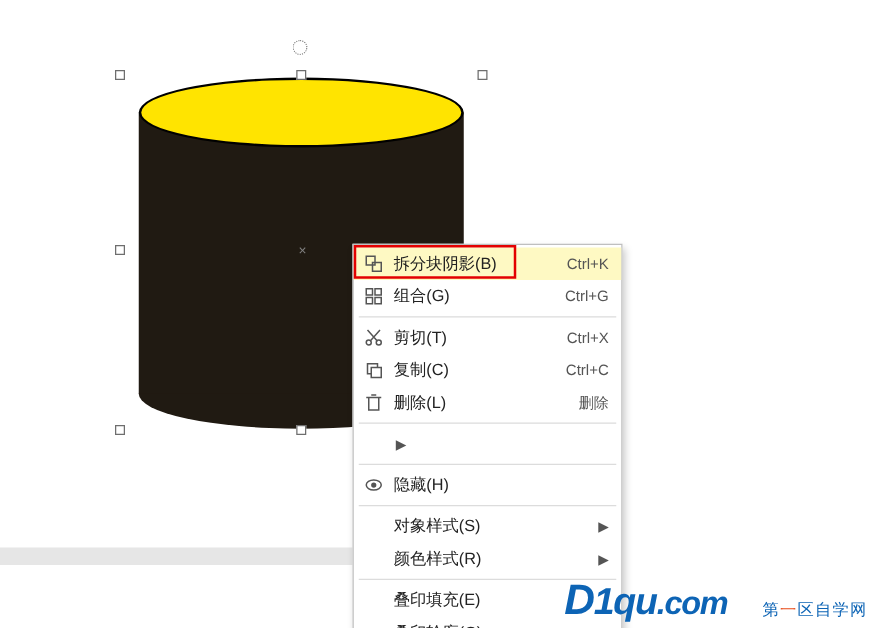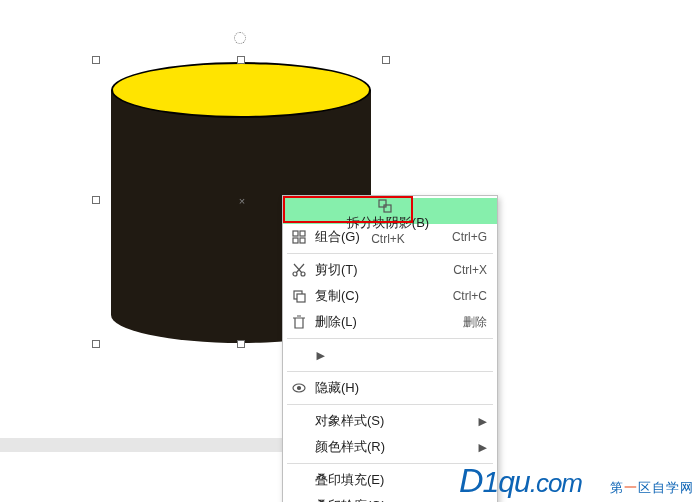--- a/index.html
+++ b/index.html
@@ -13,30 +13,30 @@
   .cyl-top { position: absolute; left: 0; top: 0; width: 260px; height: 56px; background: #ffe400; border: 2px solid #000; border-radius: 50% / 50%; }
 
   .handle { position: absolute; width: 8px; height: 8px; background: #fff; border: 1px solid #6e6e6e; }
   .rot-indicator { position: absolute; width: 12px; height: 12px; border: 1px dotted #808080; border-radius: 50%; }
   .center-x { position: absolute; width: 10px; height: 10px; color: #808080; font-size: 11px; line-height: 10px; text-align: center; }
 
   .gray-bar { position: absolute; left: 0; top: 438px; width: 288px; height: 14px; background: #e6e6e6; }
 
   .context-menu { position: absolute; left: 282px; top: 195px; width: 216px; background: #fff; border: 1px solid #bfbfbf; box-shadow: 2px 3px 6px rgba(0,0,0,0.22); padding: 2px 0; }
   .menu-item { display: flex; align-items: center; height: 26px; padding: 0 10px 0 6px; cursor: default; position: relative; }
-  .menu-item.hover { background: #86efac; flex-direction: column; }
+  .menu-item.hover { background: #fef9c3; }
   .menu-icon { width: 20px; height: 20px; display: flex; align-items: center; justify-content: center; margin-right: 6px; color: #555; }
   .menu-label { flex: 1; color: #222; white-space: nowrap; }
   .menu-shortcut { color: #555; font-size: 12px; margin-left: 0; }
   .menu-arrow { width: 10px; text-align: right; color: #555; font-size: 11px; }
   .menu-sep { height: 1px; background: #dcdcdc; margin: 3px 4px; }
   .red-box { position: absolute; border: 2px solid #e30000; pointer-events: none; }
 
   .watermark { position: absolute; right: 6px; bottom: 2px; display: flex; align-items: flex-end; gap: 4px; }
-  .wm-main { font-family: Arial, sans-serif; font-weight: 400; font-style: italic; font-size: 30px; color: #0d64b5; letter-spacing: -1px; }
+  .wm-main { font-family: Arial, sans-serif; font-weight: 700; font-style: italic; font-size: 30px; color: #0d64b5; letter-spacing: -1px; }
   .wm-main .d { font-size: 34px; }
   .wm-main .one { color: #0d64b5; }
   .wm-sub { font-size: 13px; color: #0d64b5; margin-bottom: 3px; letter-spacing: 1px; margin-left: 24px; }
   .wm-sub .accent { color: #e84c1a; }
 </style>
 </head>
 <body>
 
 <div class="stage">
   <div class="canvas">

